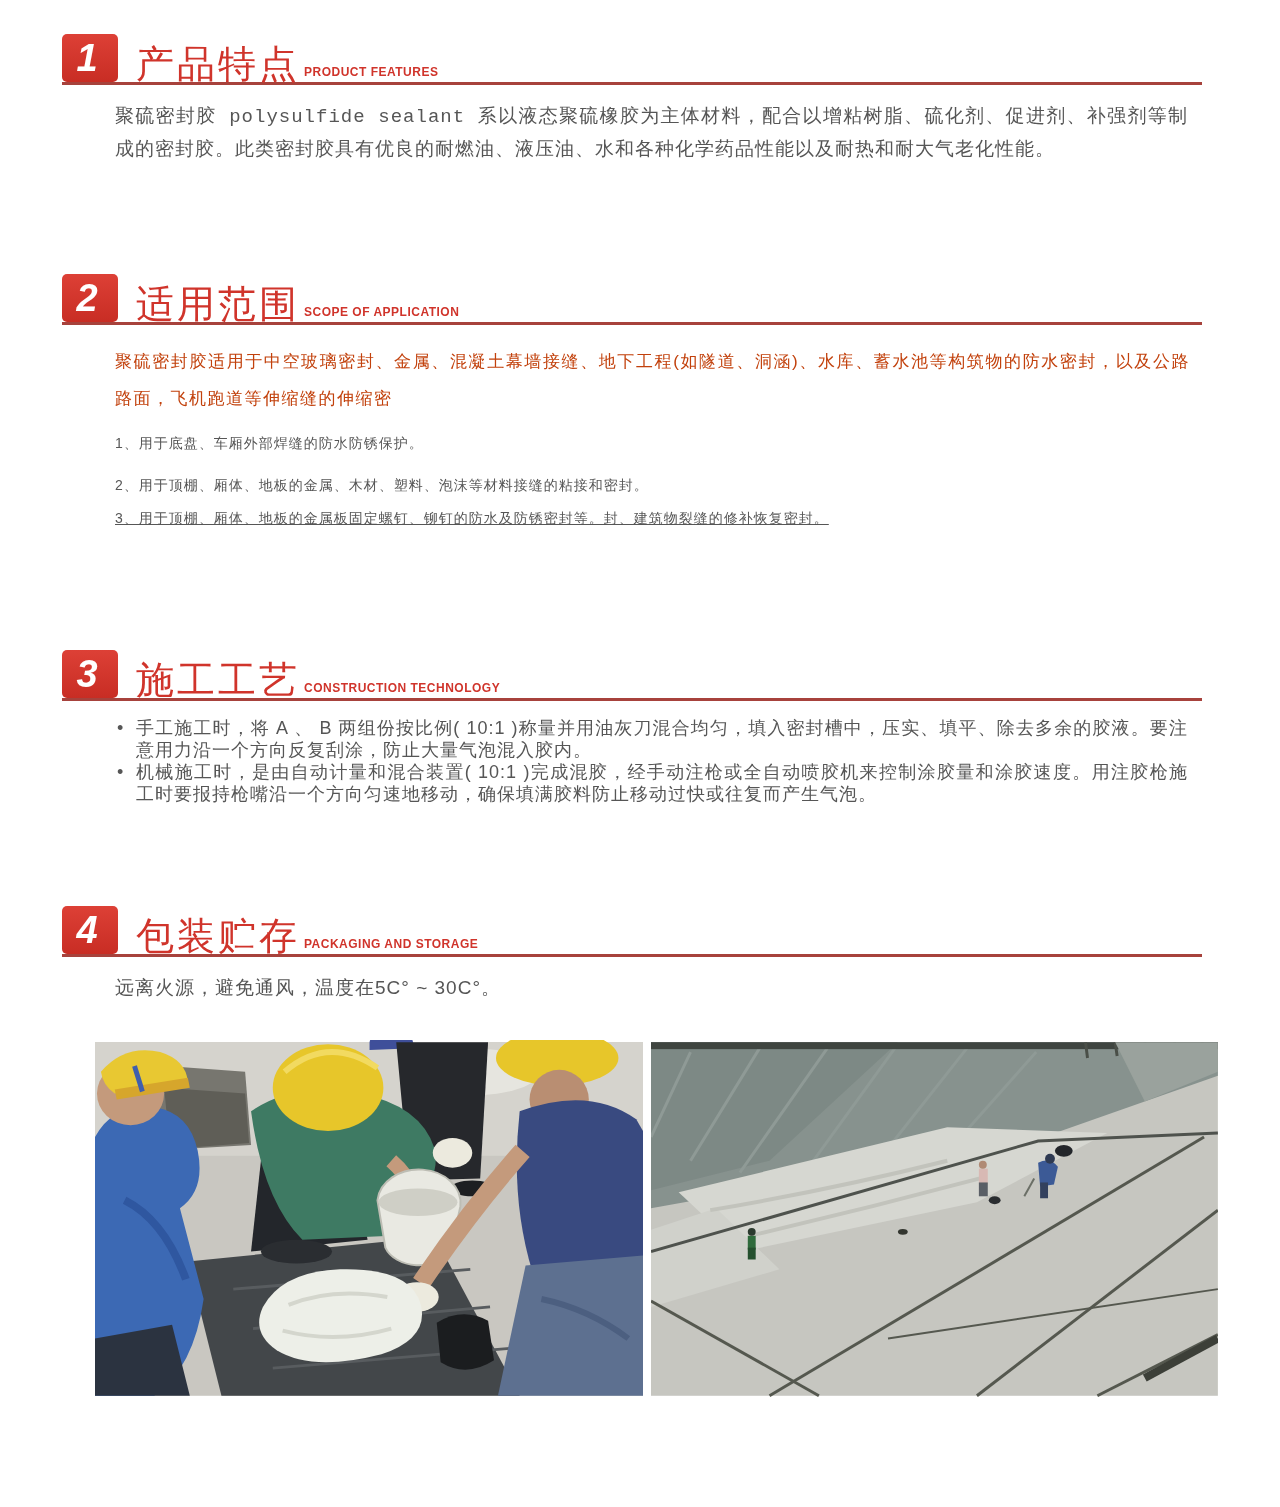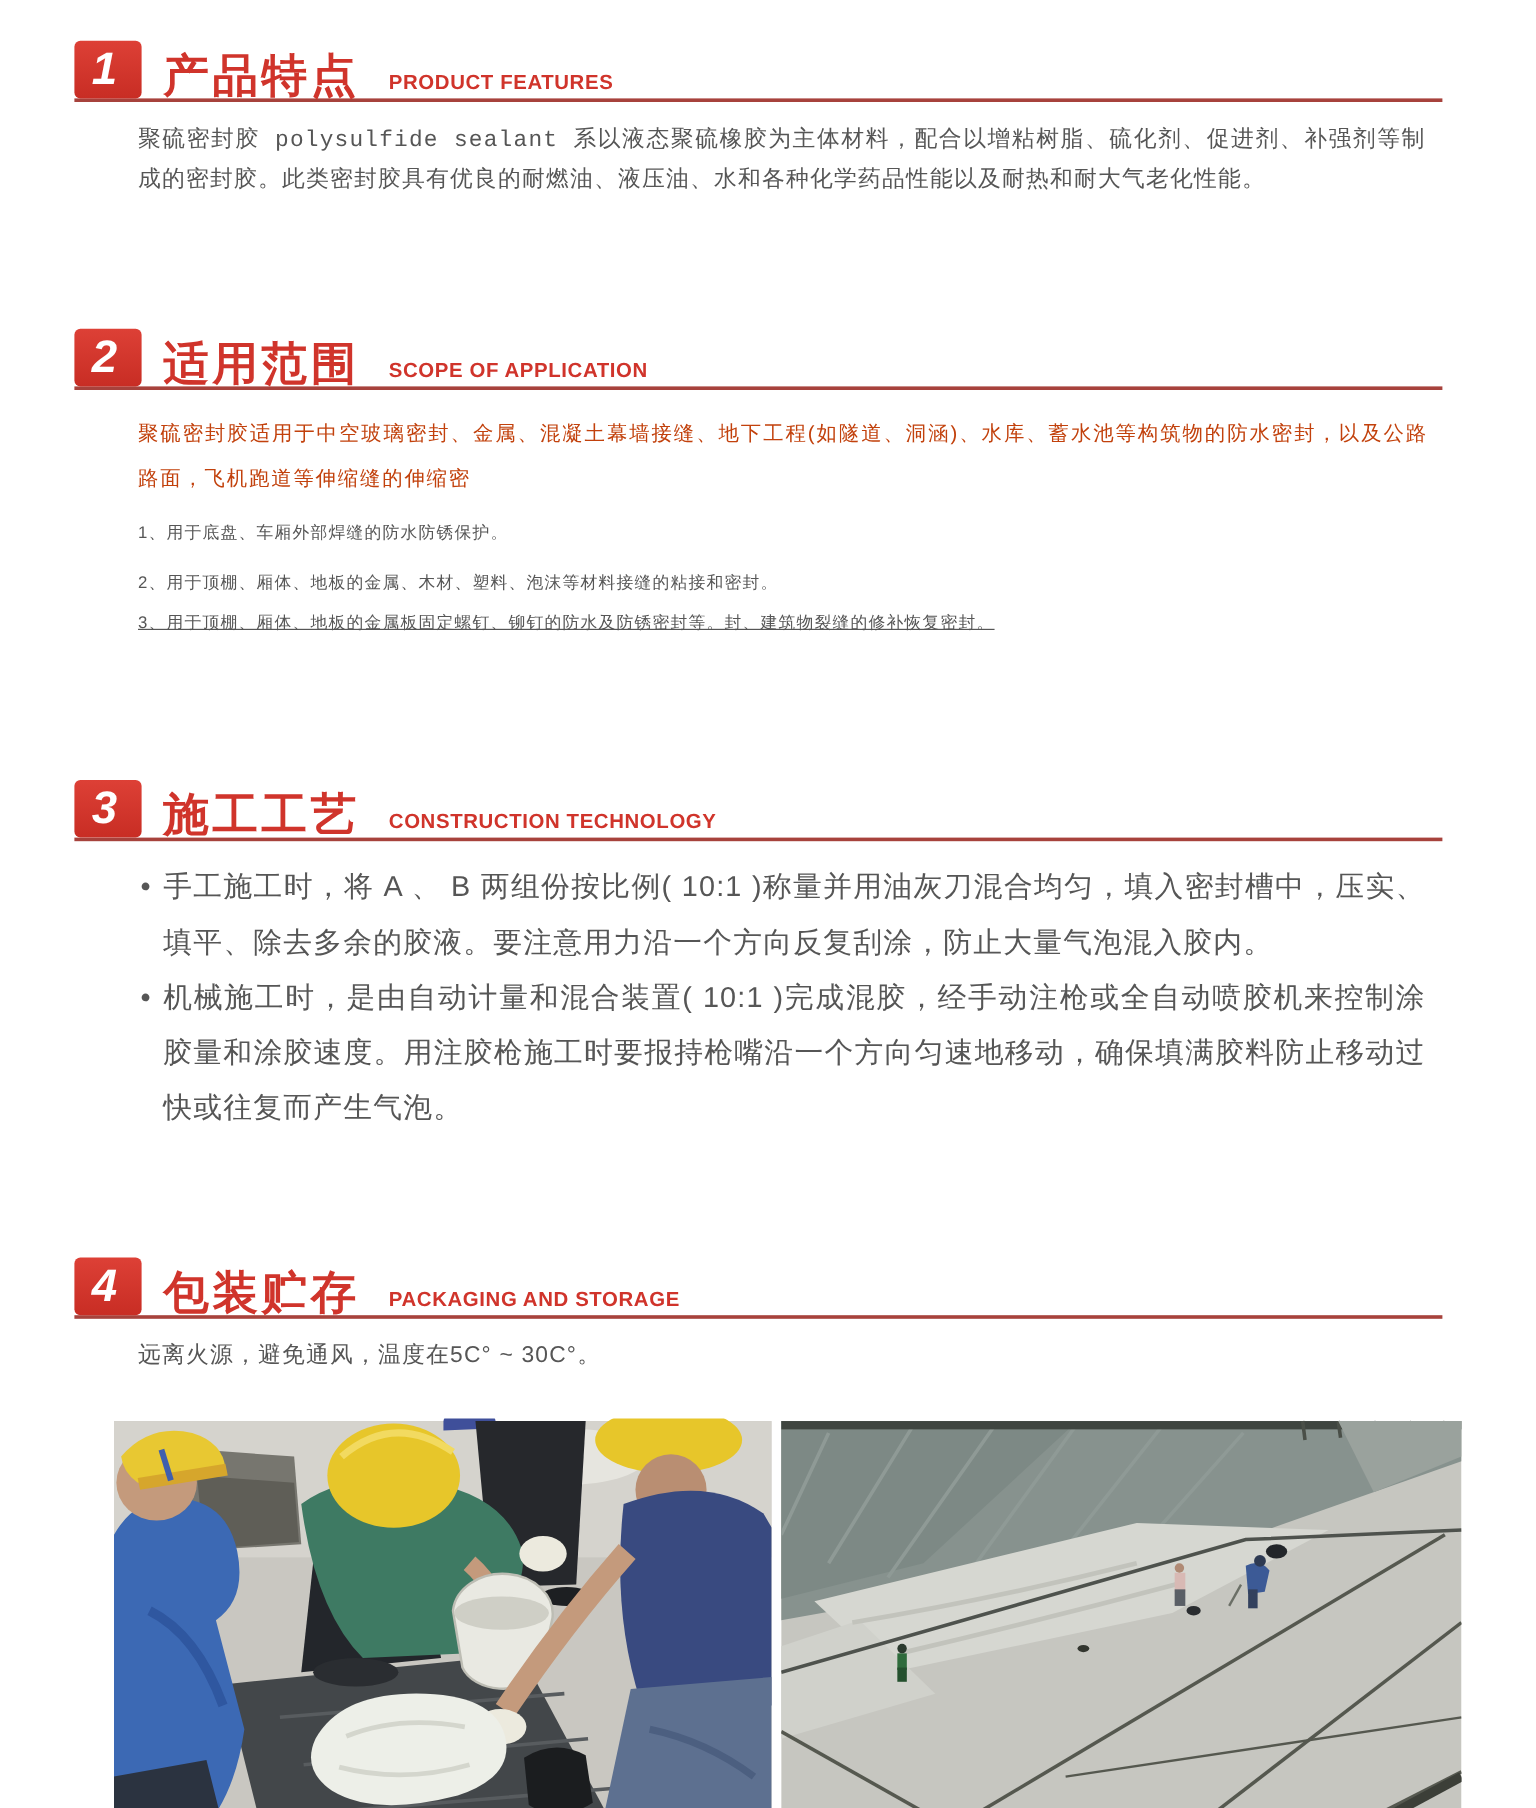--- a/index.html
+++ b/index.html
@@ -19,26 +19,26 @@
   }
   .num-box {
     width:56px; height:48px; flex:0 0 56px;
     background:linear-gradient(180deg,#dd4036 0%,#c82d24 100%);
     border-radius:5px;
     color:#ffffff; font-size:38px; font-weight:bold; font-style:italic;
     display:flex; align-items:center; justify-content:center;
     padding-right:6px; line-height:1;
   }
   .title-zh {
-    color:#d0342b; font-size:38px; font-weight:bold; line-height:0.95;
+    color:#d0342b; font-size:38px; font-weight:normal; line-height:0.95;
     margin-left:18px; letter-spacing:3px; white-space:nowrap;
   }
   .title-en {
-    color:#d0342b; font-size:17px; font-weight:bold;
-    margin-left:24px; margin-bottom:3px; letter-spacing:0.5px; white-space:nowrap;
+    color:#d0342b; font-size:12px; font-weight:bold;
+    margin-left:4px; margin-bottom:3px; letter-spacing:0.5px; white-space:nowrap;
   }
 
   
   .body-text {
     color:#565656; font-size:19px; line-height:33px; letter-spacing:1px;
     padding-left:53px; padding-right:30px; text-align:justify;
   }
   .sec1 .sec-header { margin-top:35px; }
   .sec1 .body-text  { margin-top:16px;font-family:Liberation Mono, monospace; }
 
@@ -51,21 +51,21 @@
   .num-list { margin-top:14px; padding-left:53px; list-style:none; }
   .num-list li {
     color:#565656; font-size:14px; line-height:24px; letter-spacing:1px;
   }
   .num-list li + li { margin-top:18px; }
   .num-list li:nth-child(3) { margin-top:9px;text-decoration:underline; }
 
   .sec3 .sec-header { margin-top:121px; }
   .dot-list { margin-top:16px; padding-left:55px; padding-right:30px; list-style:none; }
   .dot-list li {
-    position:relative; color:#565656; font-size:24px; line-height:46px;
+    position:relative; color:#565656; font-size:18px; line-height:22px;
     letter-spacing:1px; padding-left:19px; text-align:justify;
   }
   .dot-list li + li { }
   .dot-list li::before {
     content:"•"; position:absolute; left:0; top:0; color:#565656;
   }
 
   .sec4 .sec-header { margin-top:102px; }
   .sec4 .body-text  { margin-top:14px; }
 

